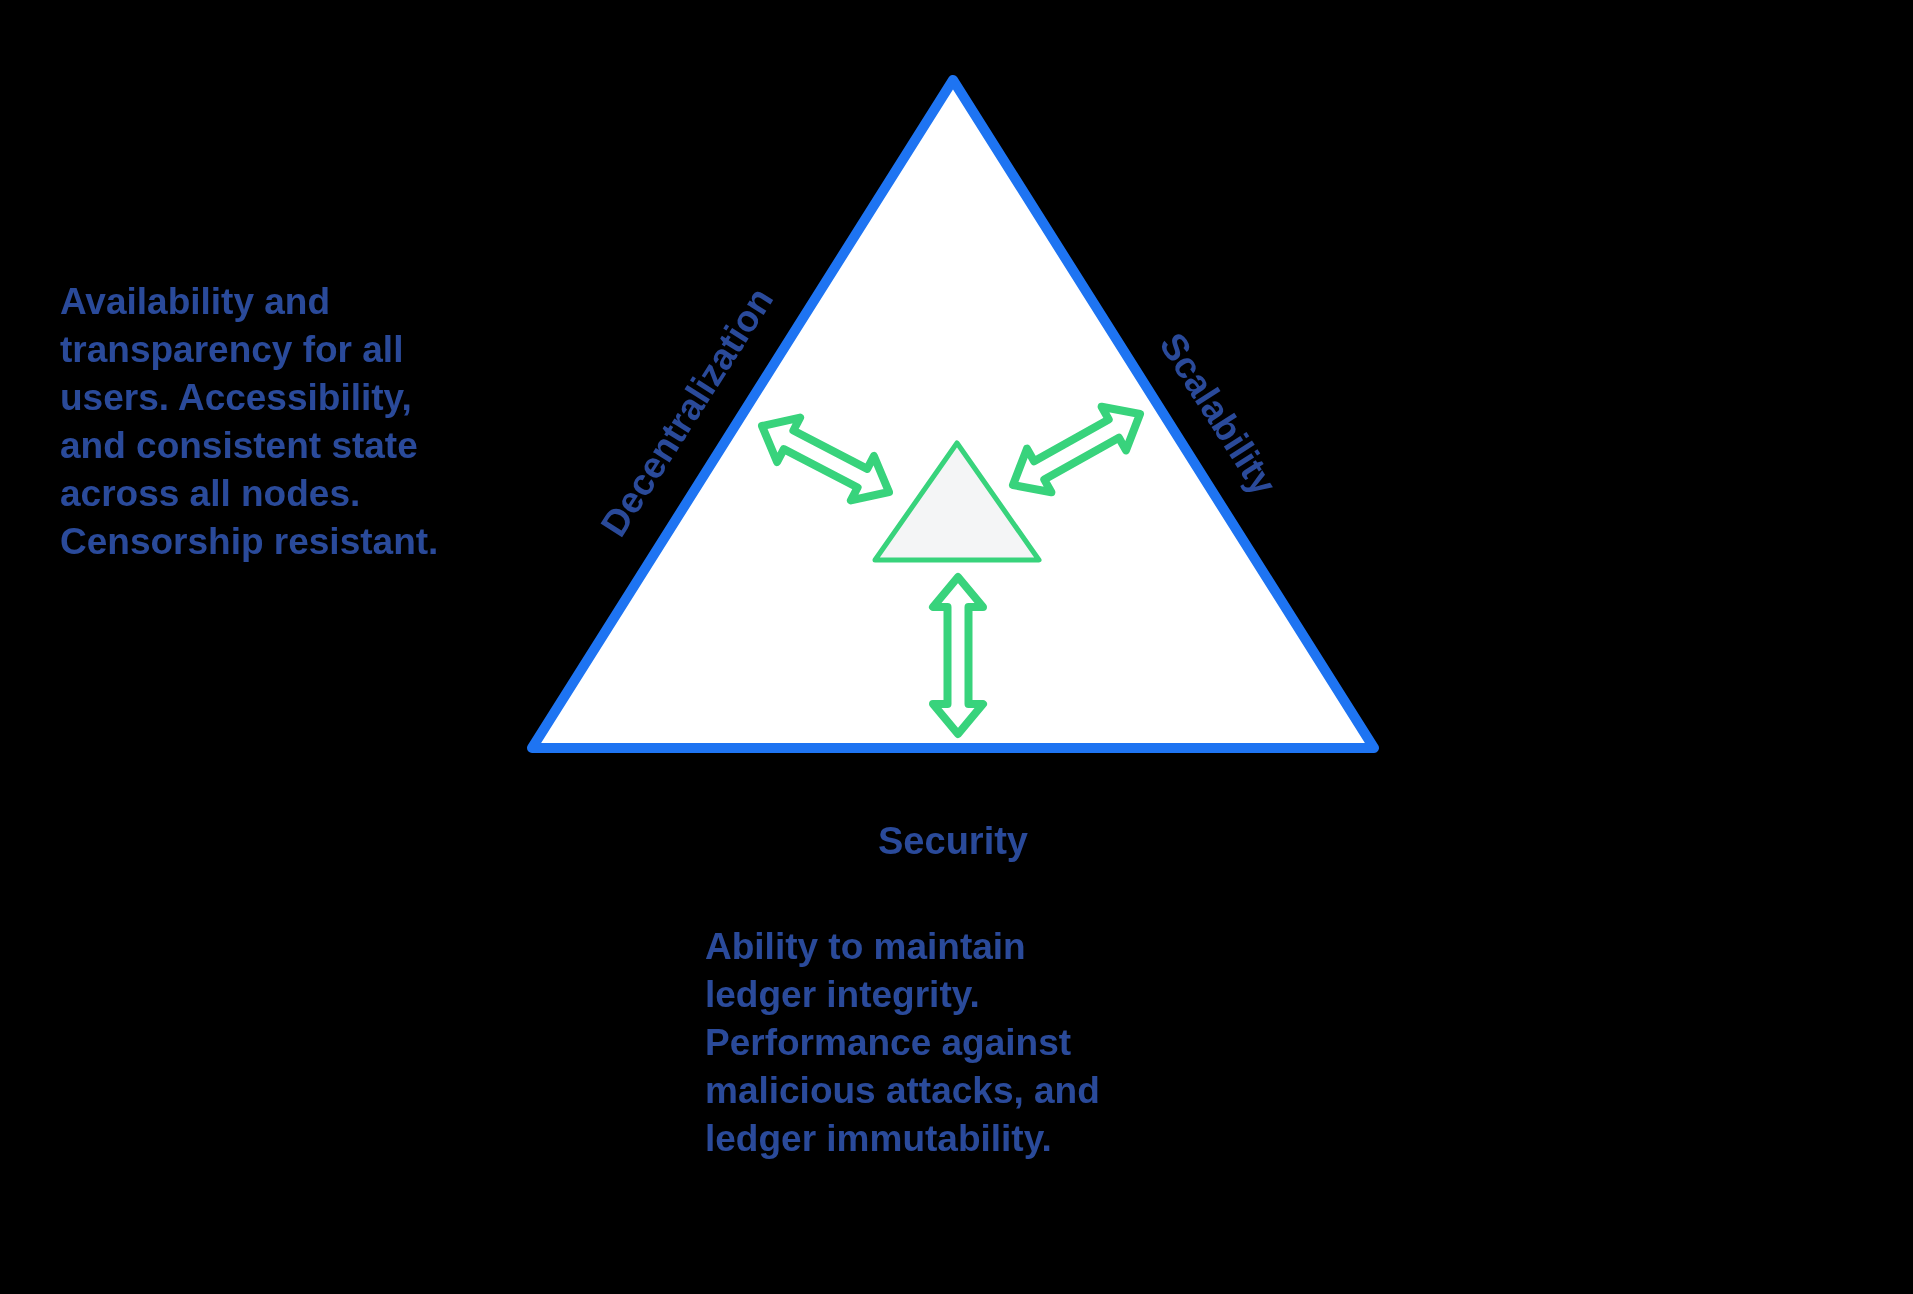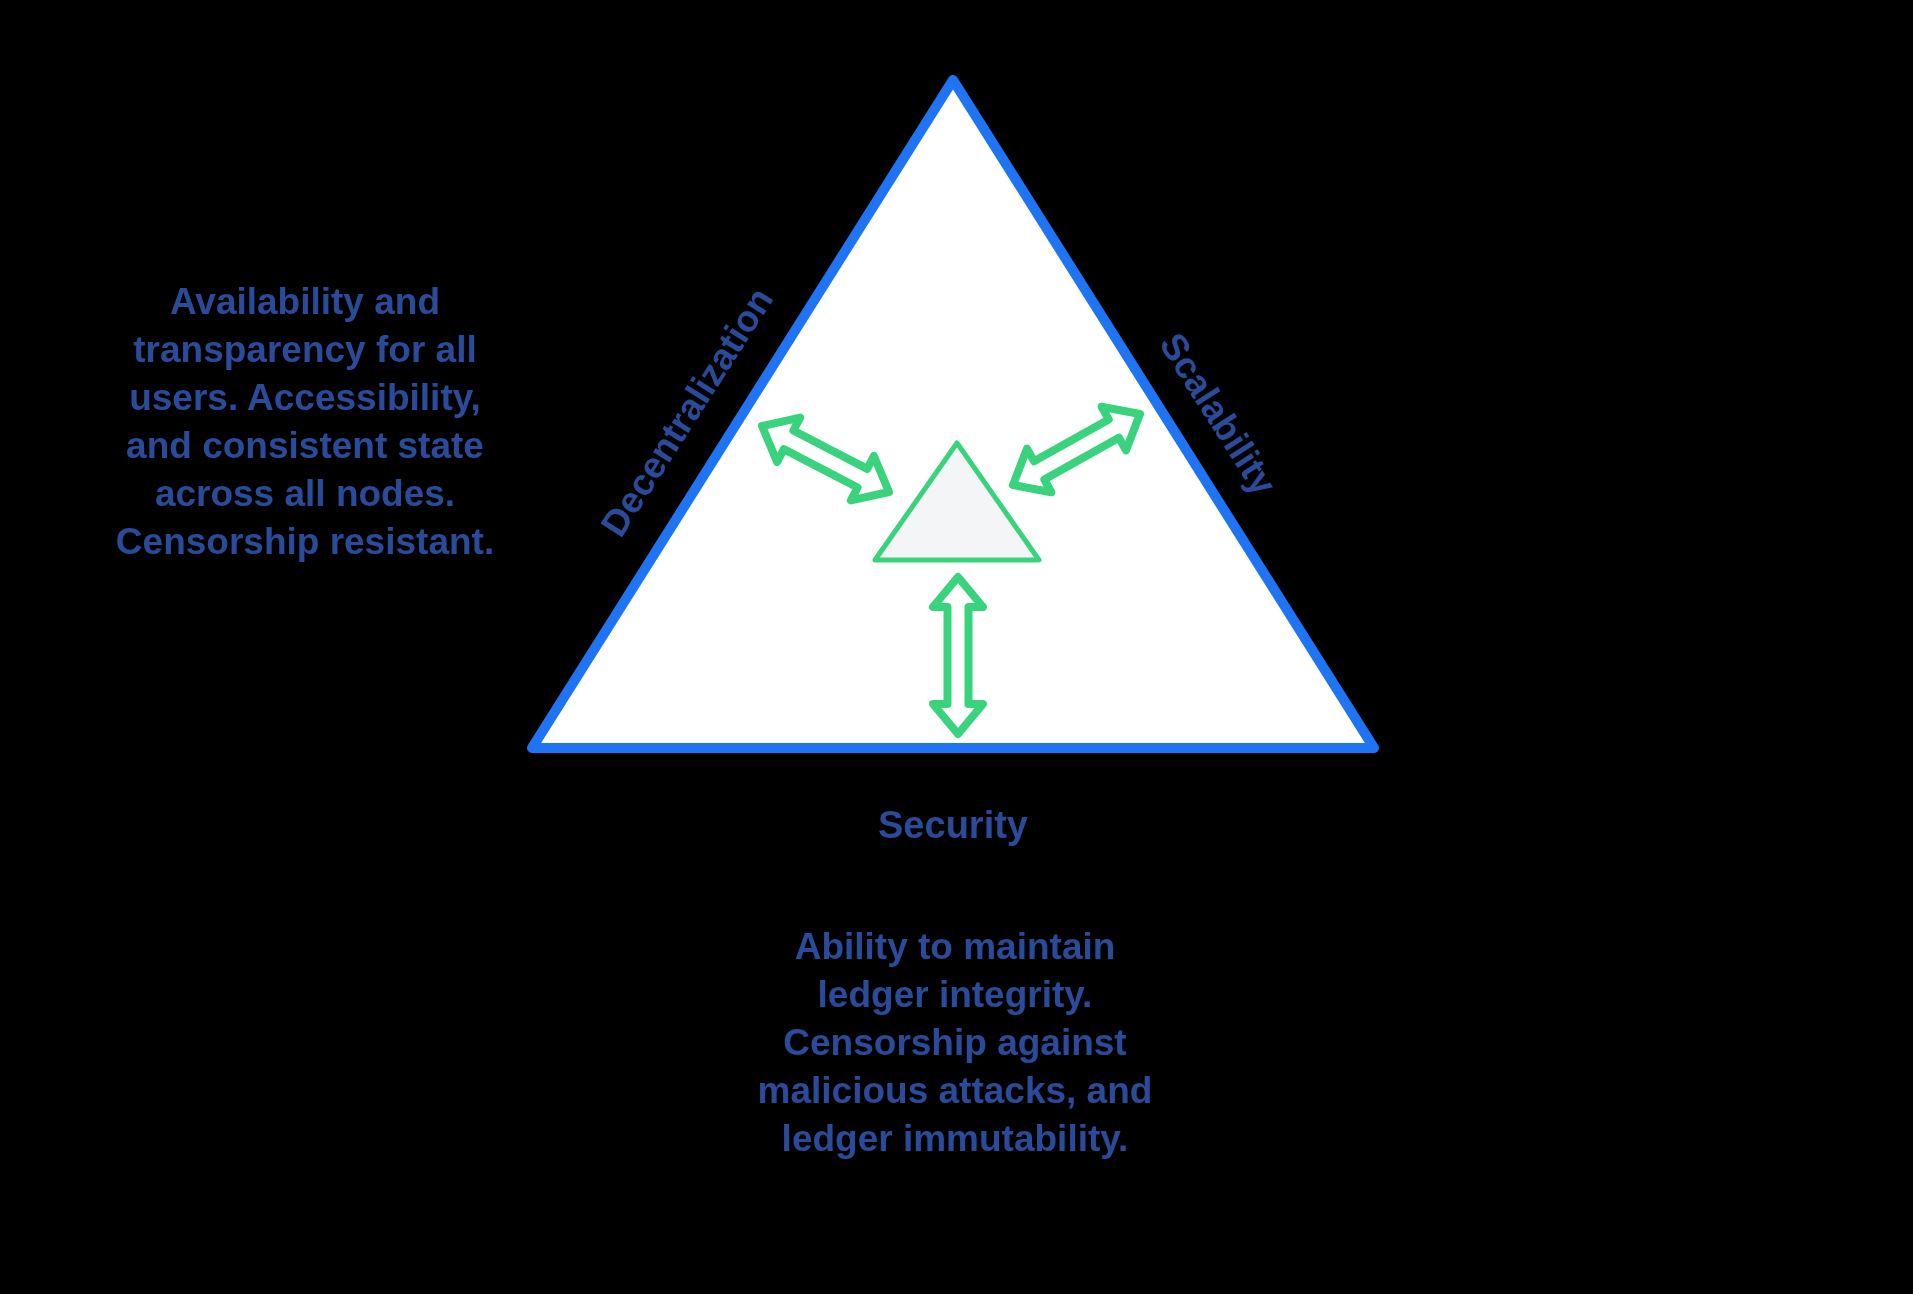--- a/index.html
+++ b/index.html
@@ -42,28 +42,29 @@
   .edge-label {
     fill: var(--label-text, #2a4a9a);
     font: 700 37px "Liberation Sans", sans-serif;
     text-anchor: middle;
     dominant-baseline: central;
   }
   .desc {
     position: absolute;
     color: var(--label-text, #2a4a9a);
     font: 700 37px/48px "Liberation Sans", sans-serif;
-    text-align: center;
+    text-align: left;
     white-space: pre-line;
   }
   .vertex-label {
     position: absolute;
     color: var(--label-text, #2a4a9a);
     font: 700 38px/48px "Liberation Sans", sans-serif;
     text-align: center;
+    margin-top: 16px;
   }
 </style>
 </head>
 <body>
 
 <div class="stage">
 
   <svg class="diagram" width="1913" height="1294" viewBox="0 0 1913 1294">
 
     <path class="outer-tri" d="M953,80 L1374,748 L532,748 Z"></path>
@@ -86,17 +87,17 @@
   <div class="desc" style="left:60px; top:278px; width:490px;">Availability and
 transparency for all
 users. Accessibility,
 and consistent state
 across all nodes.
 Censorship resistant.</div>
 
 
   <div class="desc" style="left:705px; top:923px; width:500px;">Ability to maintain
 ledger integrity.
-Censorship against
+Performance against
 malicious attacks, and
 ledger immutability.</div>
 
 </div>
 
 </body></html>

